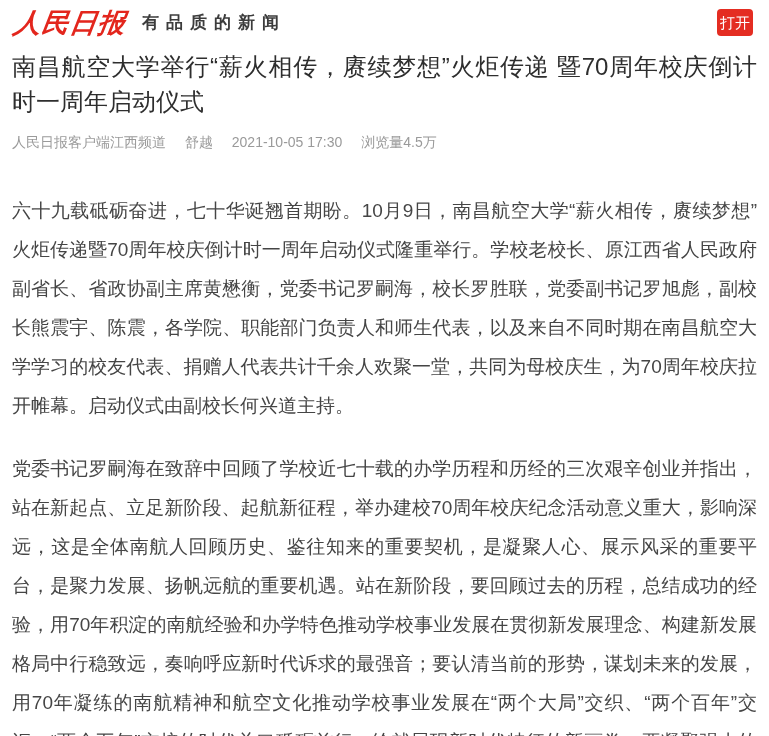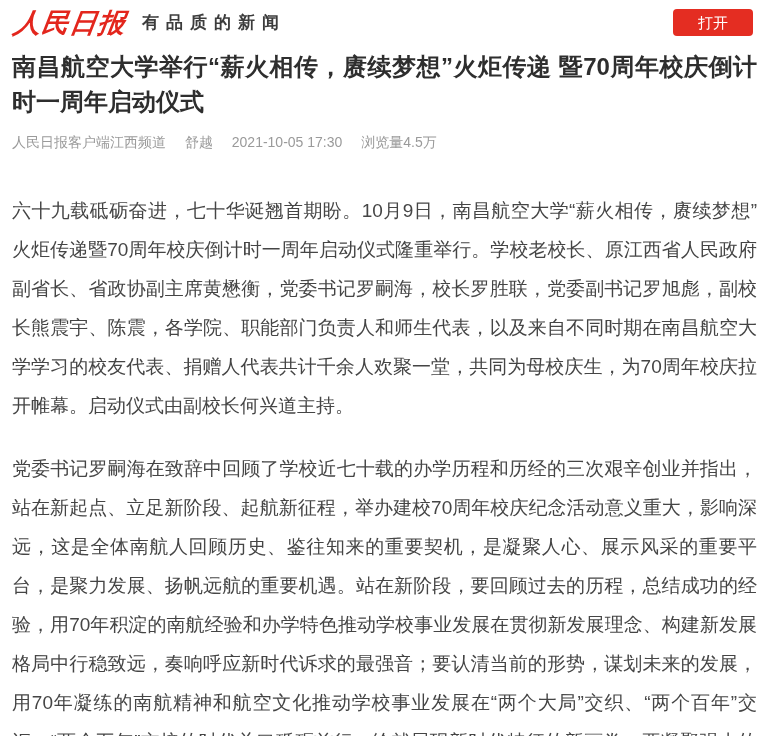--- a/index.html
+++ b/index.html
@@ -38,32 +38,32 @@
     white-space: nowrap;
   }
   .open-btn {
     margin-left: auto;
     background: #e42d22;
     color: #fff;
     border: none;
     border-radius: 4px;
     font-size: 15px;
     line-height: 1;
-    padding: 6px 25px;
+    padding: 6px 3px;
     height: 27px;
     cursor: pointer;
     font-family: inherit;
   }
 
   
   .article { padding: 0 12px; }
   .article-title {
     margin-top: 5px;
     font-size: 24px;
-    font-weight: bold;
+    font-weight: normal;
     color: #2e2e2e;
     line-height: 35px;
     text-align: justify;
   }
   .article-meta {
     margin-top: 15px;
     font-size: 14px;
     color: #9a9a9a;
     white-space: nowrap;
   }

